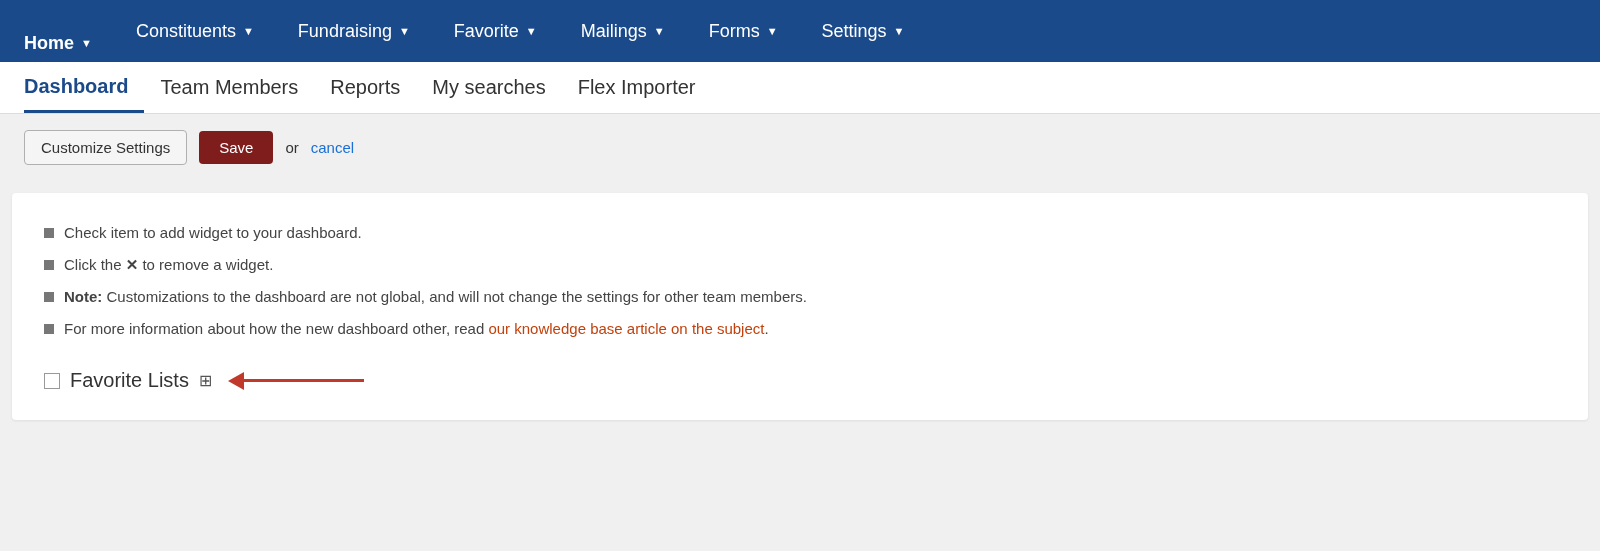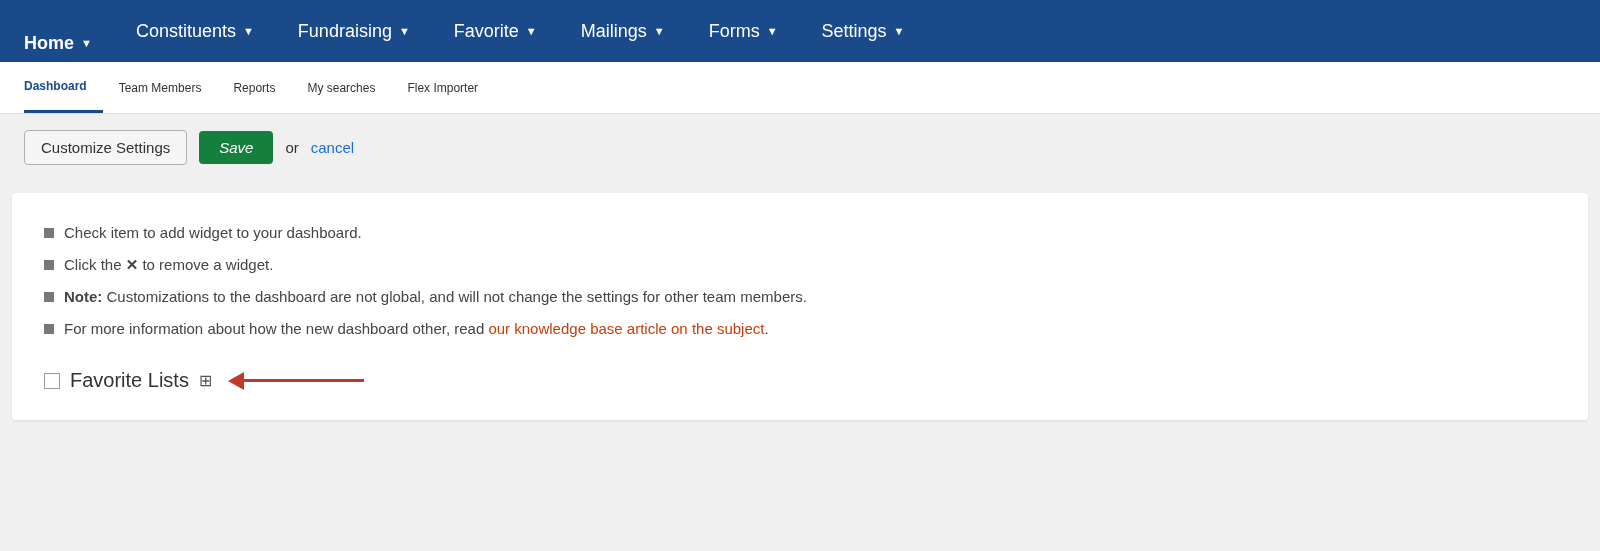--- a/index.html
+++ b/index.html
@@ -37,21 +37,21 @@
     
     .sub-nav {
       background: #ffffff;
       padding: 0 24px;
       display: flex;
       align-items: flex-end;
       height: 52px;
       border-bottom: 1px solid #ddd;
     }
     .sub-nav-item {
-      font-size: 12px;
+      font-size: 20px;
       color: #333;
       padding: 12px 16px;
       cursor: pointer;
       white-space: nowrap;
       height: 100%;
       display: flex;
       align-items: center;
     }
     .sub-nav-item:first-child {
       padding-left: 0;
@@ -73,29 +73,28 @@
     .btn-customize {
       background: #f5f5f5;
       border: 1px solid #b0b0b0;
       border-radius: 4px;
       padding: 8px 16px;
       font-size: 15px;
       color: #333;
       cursor: pointer;
     }
     .btn-save {
-      background: #15803d;
+      background: #7f1d1d;
       border: none;
       border-radius: 4px;
       padding: 8px 20px;
       font-size: 15px;
       color: #fff;
       cursor: pointer;
       font-weight: 500;
-      font-style: italic;
     }
     .toolbar-text {
       font-size: 15px;
       color: #333;
     }
     .toolbar-cancel {
       font-size: 15px;
       color: #1a6fd4;
       cursor: pointer;
       text-decoration: none;

